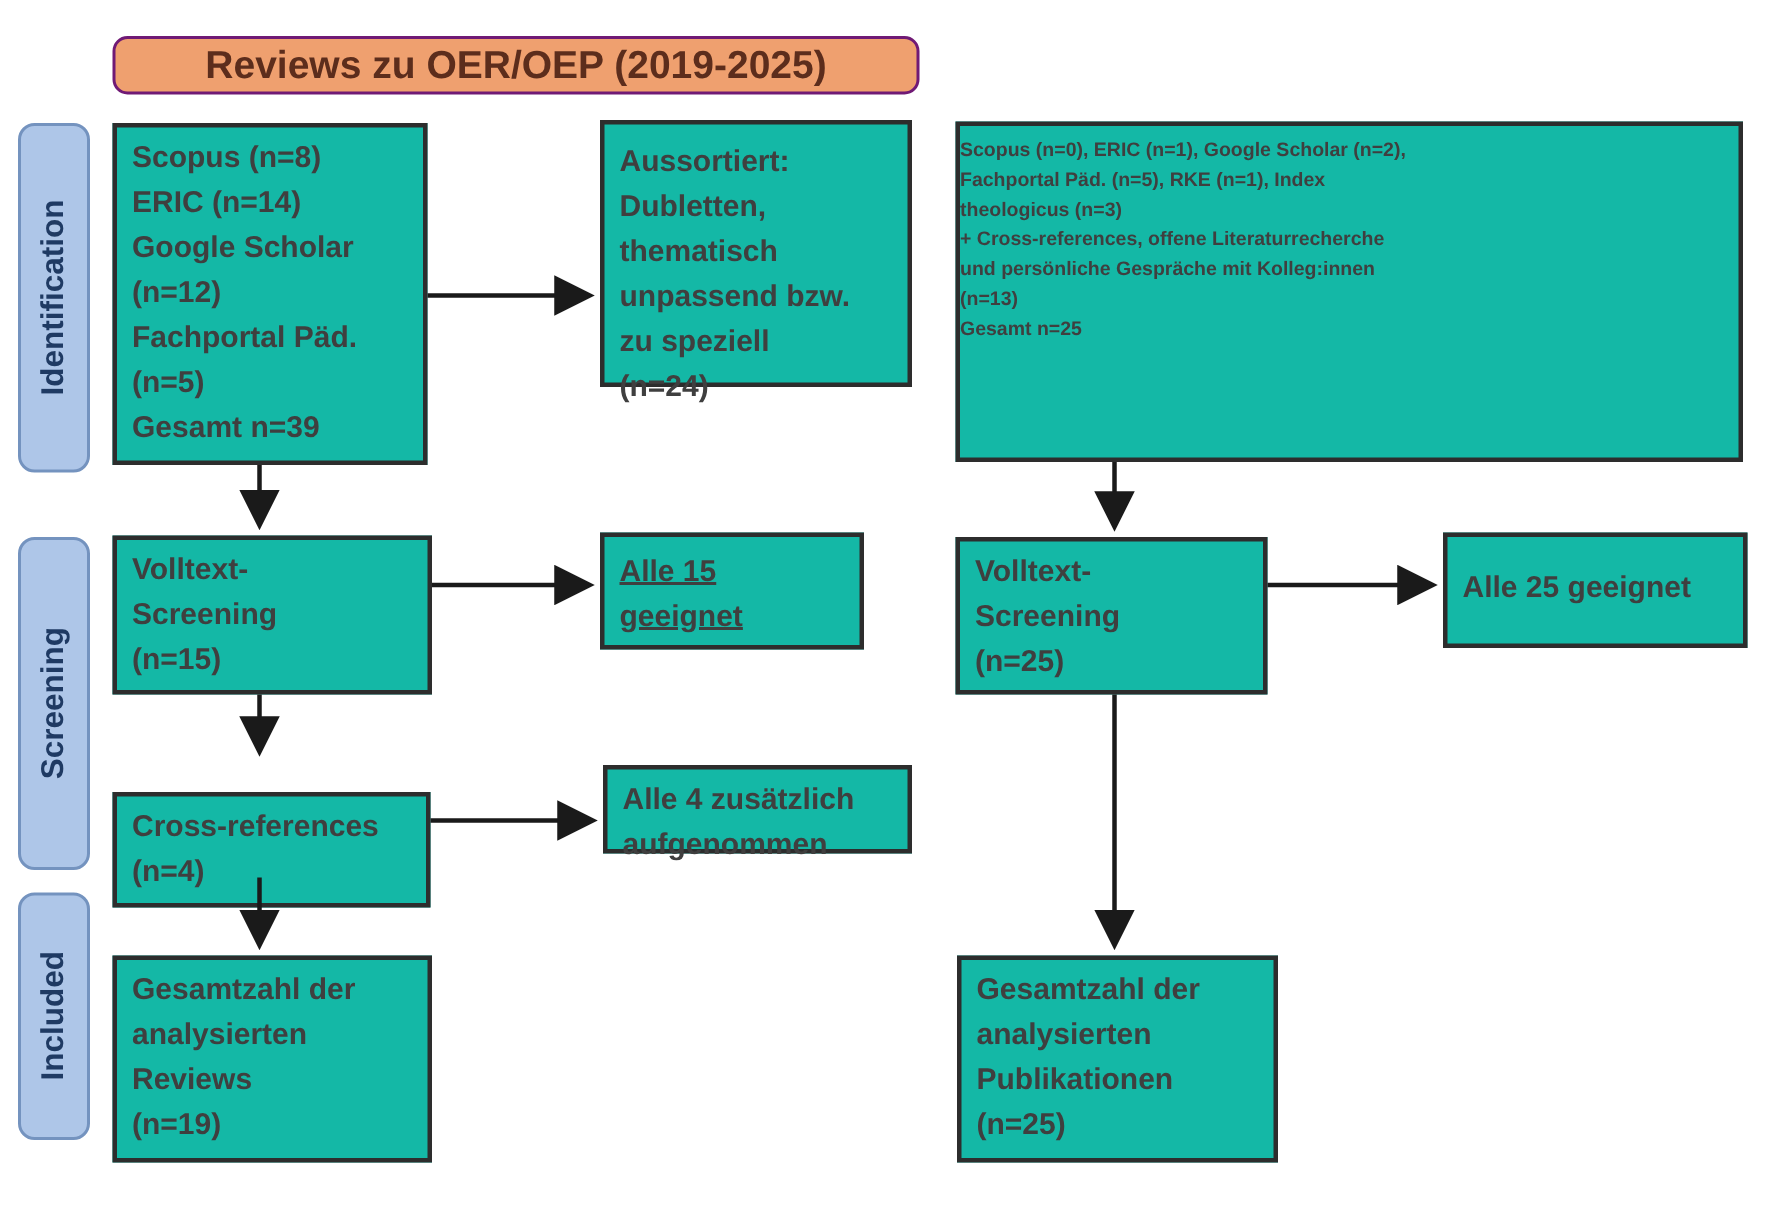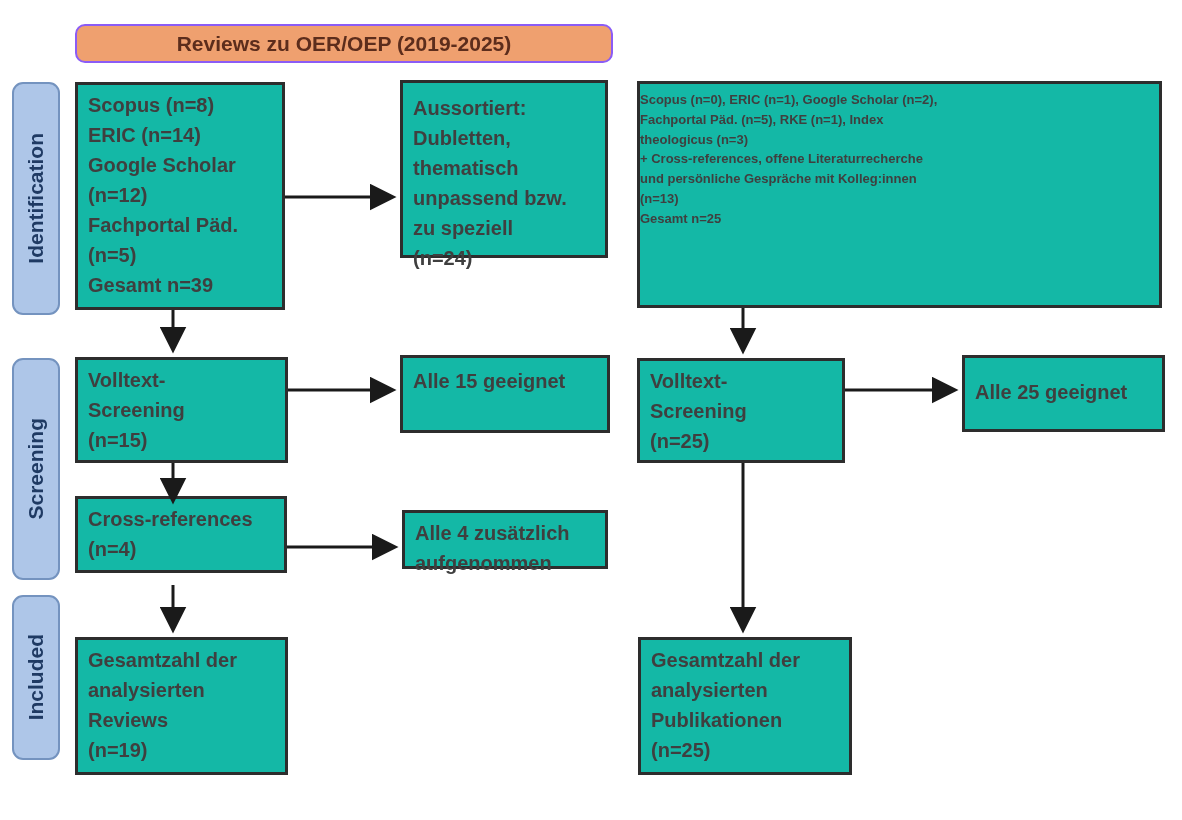--- a/index.html
+++ b/index.html
@@ -7,24 +7,24 @@
     position:relative;
     width:1182px;height:820px;
     background:#ffffff;
     font-family:"Liberation Sans", sans-serif;
     overflow:hidden;
   }
   .col-header{
     position:absolute;
     box-sizing:border-box;
     background:#efa06f;
-    border:2px solid #8b5cf6;
+    border:2px solid #701a75;
     border-radius:10px;
     color:#5c2d1c;
-    font-size:21px;
+    font-size:26px;
     font-weight:bold;
     display:flex;align-items:center;justify-content:center;
     text-align:center;
   }
   .stage{
     position:absolute;
     box-sizing:border-box;
     background:#aec6e8;
     border:2px solid #7493bf;
     border-radius:11px;
@@ -79,22 +79,22 @@
 Gesamt n=39</div>
   <div class="fbox" style="left:400px;top:80px;width:208px;height:178px;padding-top:10px;">Aussortiert:
 Dubletten,
 thematisch
 unpassend bzw.
 zu speziell
 (n=24)</div>
   <div class="fbox" style="left:75px;top:357px;width:213px;height:106px;">Volltext-
 Screening
 (n=15)</div>
-  <div class="fbox" style="left:400px;top:355px;width:210px;height:78px;padding-top:8px;">Alle 15 geeignet</div>
-  <div class="fbox" style="left:75px;top:496px;width:212px;height:77px;">Cross-references
+  <div class="fbox" style="left:400px;top:355px;width:176px;height:78px;padding-top:8px;text-decoration:underline;">Alle 15 geeignet</div>
+  <div class="fbox" style="left:75px;top:528px;width:212px;height:77px;">Cross-references
 (n=4)</div>
   <div class="fbox" style="left:402px;top:510px;width:206px;height:59px;">Alle 4 zusätzlich
 aufgenommen</div>
   <div class="fbox" style="left:75px;top:637px;width:213px;height:138px;">Gesamtzahl der
 analysierten
 Reviews
 (n=19)</div>
 
   <div class="fbox small-line" style="left:637px;top:81px;width:525px;height:227px;">Scopus (n=0), ERIC (n=1), Google Scholar (n=2),
 Fachportal Päd. (n=5), RKE (n=1), Index

